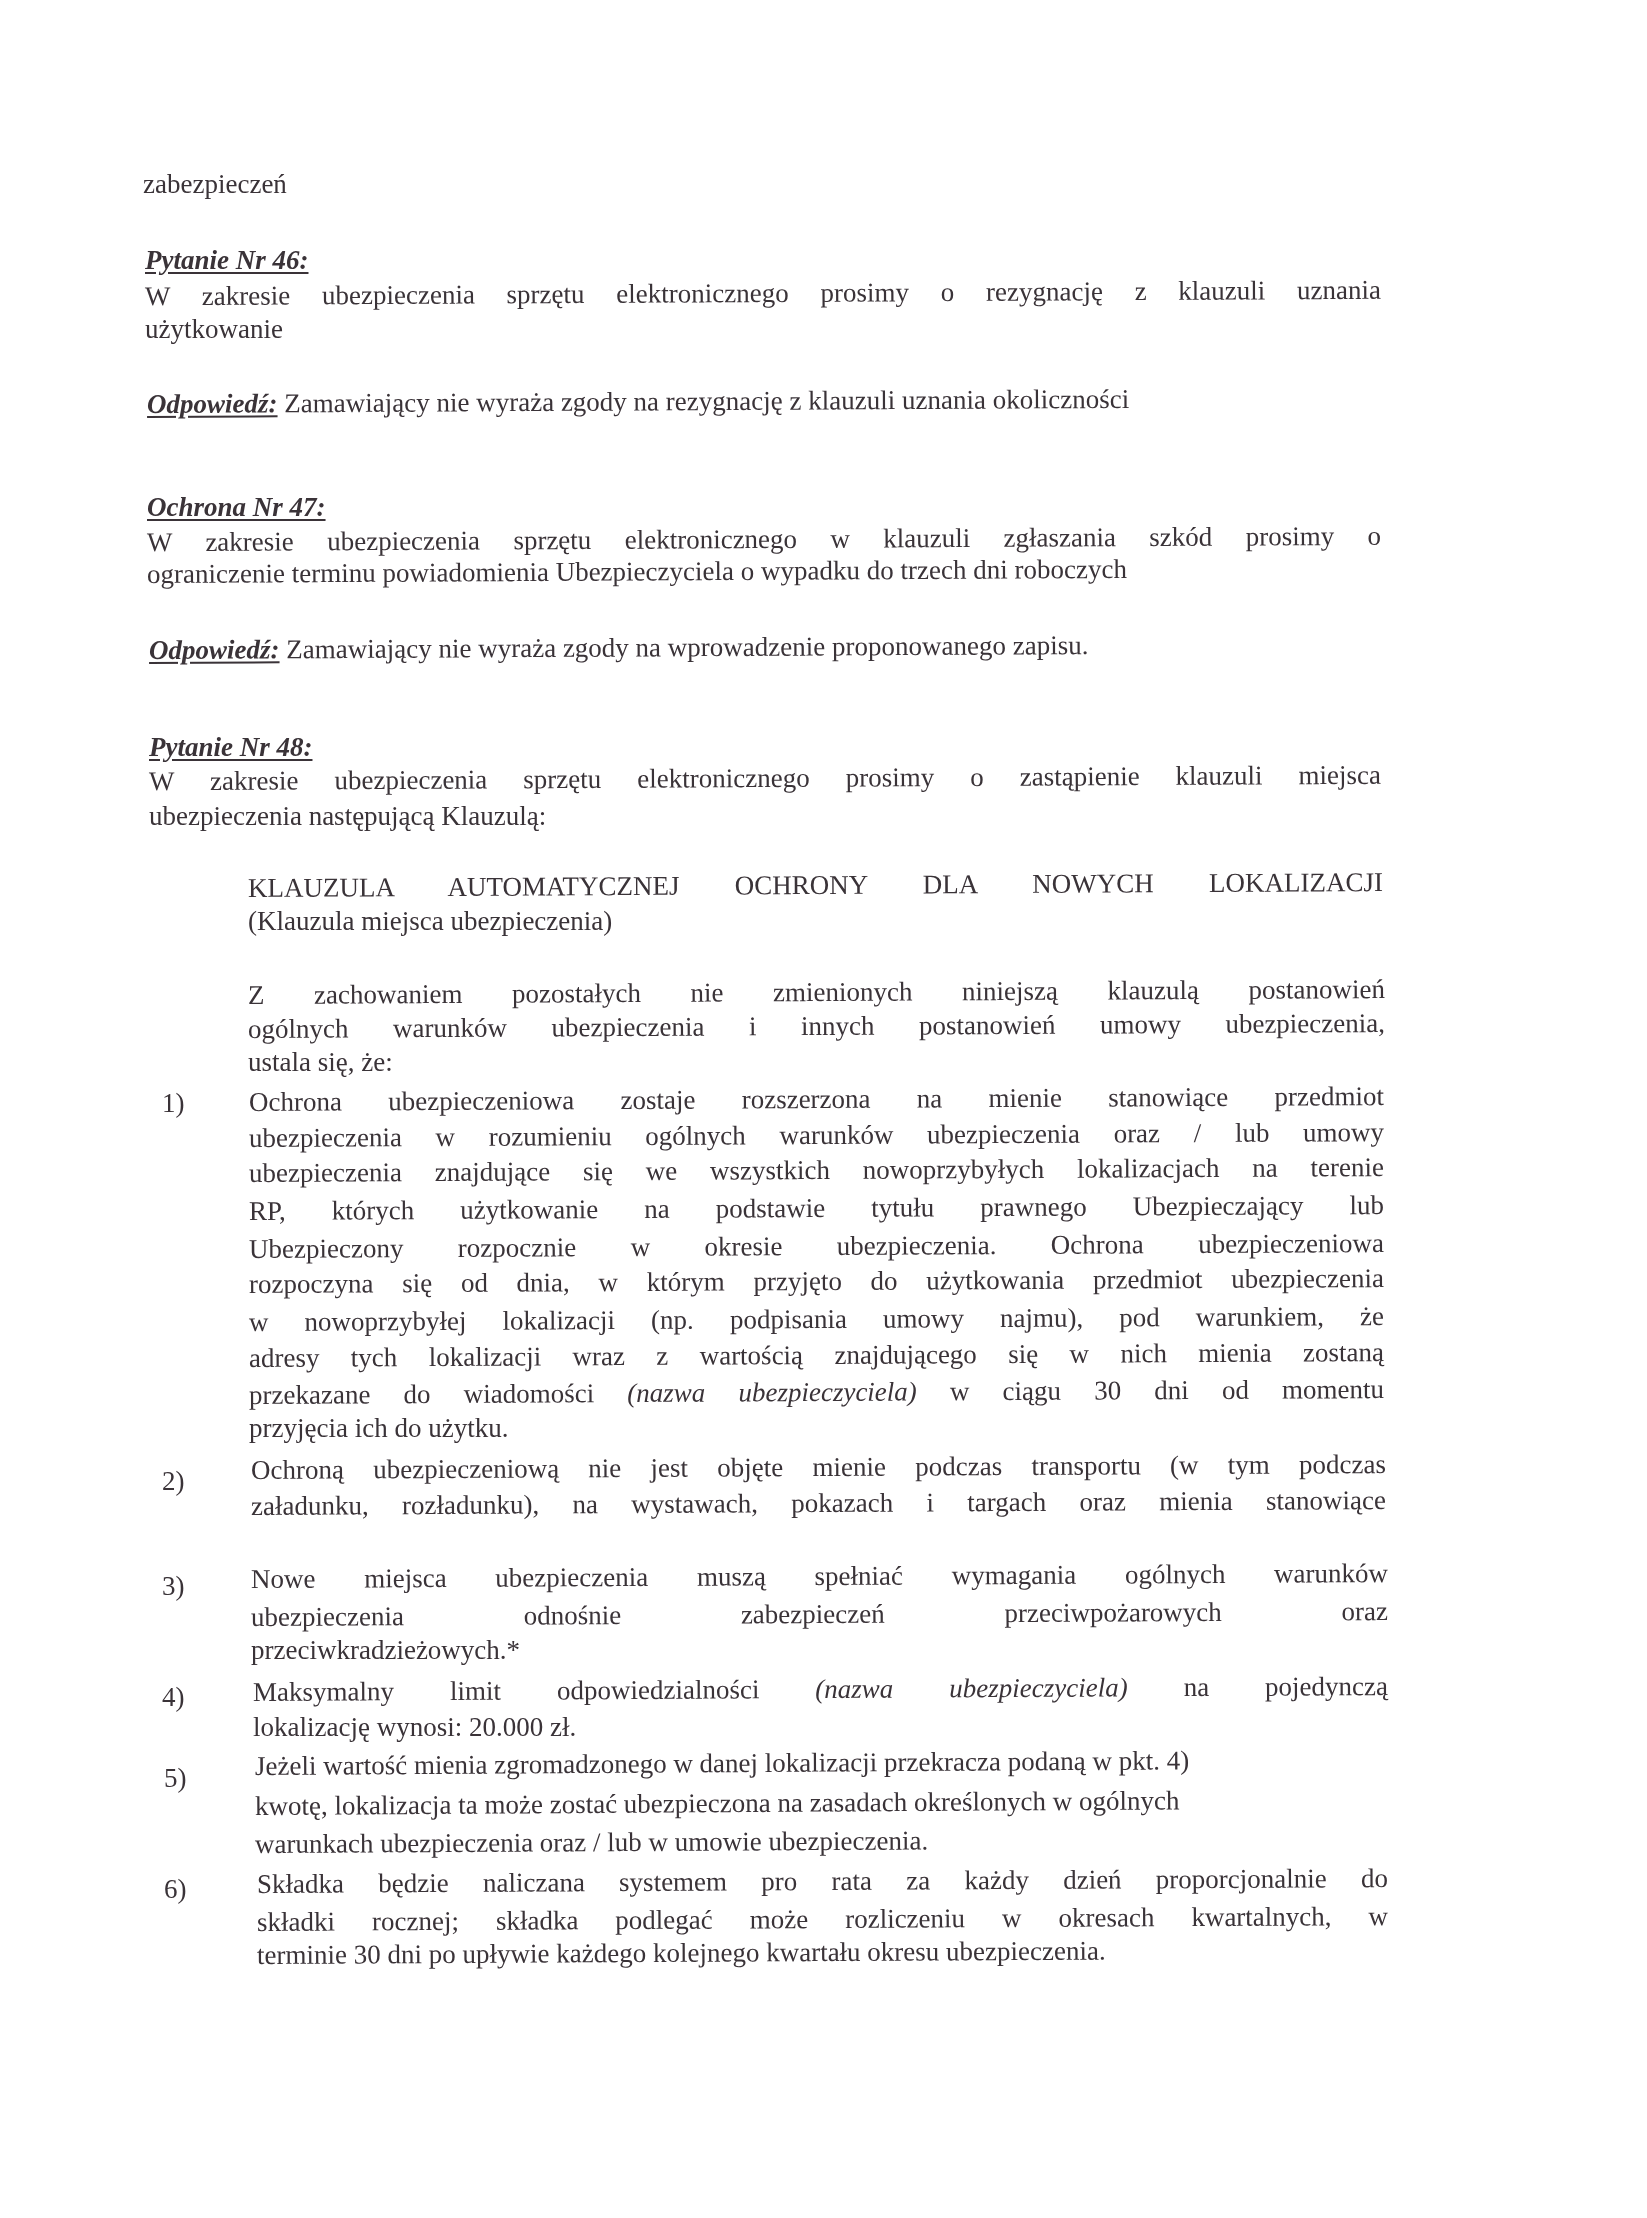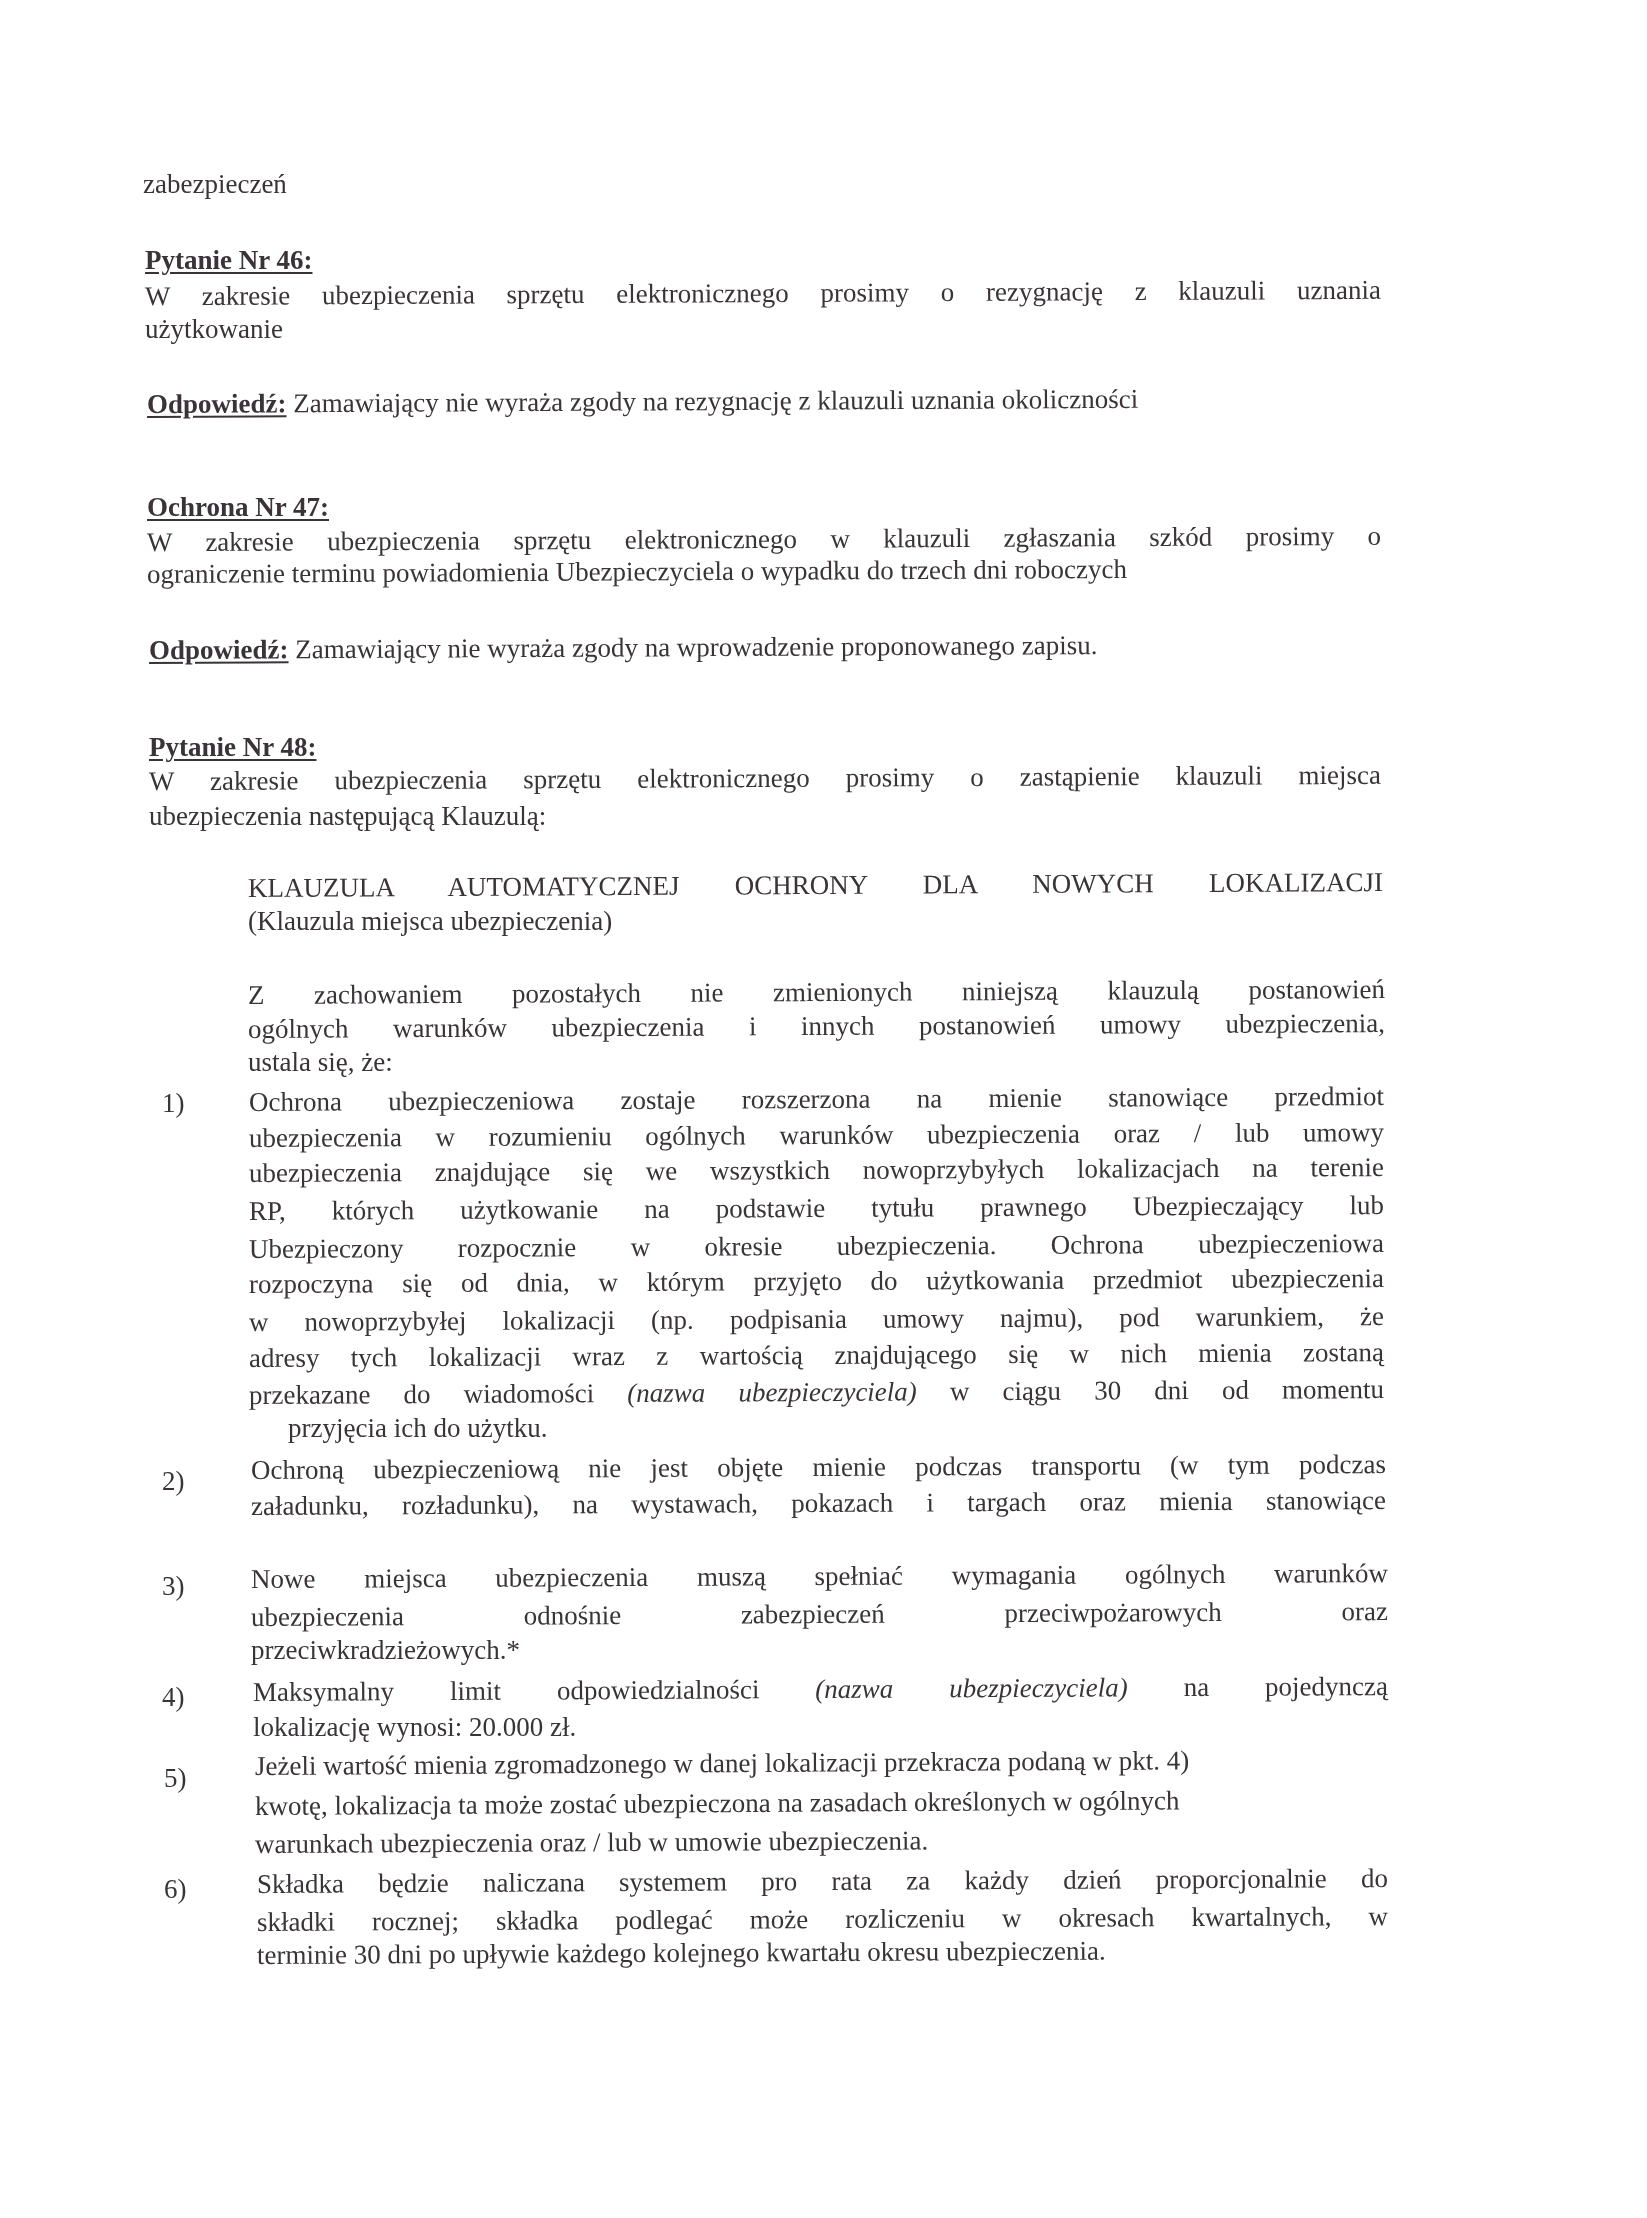--- a/index.html
+++ b/index.html
@@ -4,21 +4,21 @@
   <style>
     html, body { margin: 0; padding: 0; background: #ffffff; }
     body {
       width: 1647px; height: 2219px; position: relative; overflow: hidden;
       font-family: "Liberation Serif", "DejaVu Serif", serif;
       color: #3a3338;
     }
     .page { position: absolute; left: 0; top: 8px; width: 1491px; height: 2219px; }
     .line { position: absolute; font-size: 27px; line-height: 32px; white-space: nowrap; }
     .just { text-align: justify; text-align-last: justify; white-space: normal; }
-    .head { font-weight: bold; text-decoration: underline; text-underline-offset: 3px; }
+    .head { font-weight: bold; text-decoration: underline; text-underline-offset: 3px; font-style: italic; }
     .ital { font-style: italic; }
     .num { position: absolute; font-size: 27px; line-height: 32px; }
     .footer { position: absolute; left: 0; width: 1647px; top: 2053px; text-align: center; font-size: 36px; }
   </style>
 </head>
 <body>
 
 <div class="page">
 
   <div class="line" style="left:143px; top:160px;">zabezpieczeń</div>
@@ -51,21 +51,21 @@
   <div class="num" style="left:162px; top:1079px;">1)</div>
   <div class="line just" style="left:249px; top:1075px; width:1135px; transform:rotate(-0.3deg);">Ochrona ubezpieczeniowa zostaje rozszerzona na mienie stanowiące przedmiot</div>
   <div class="line just" style="left:249px; top:1111px; width:1135px; transform:rotate(-0.3deg);">ubezpieczenia w rozumieniu ogólnych warunków ubezpieczenia oraz / lub umowy</div>
   <div class="line just" style="left:249px; top:1146px; width:1135px; transform:rotate(-0.3deg);">ubezpieczenia znajdujące się we wszystkich nowoprzybyłych lokalizacjach na terenie</div>
   <div class="line just" style="left:249px; top:1184px; width:1135px; transform:rotate(-0.3deg);">RP, których użytkowanie na podstawie tytułu prawnego Ubezpieczający lub</div>
   <div class="line just" style="left:249px; top:1222px; width:1135px; transform:rotate(-0.3deg);">Ubezpieczony rozpocznie w okresie ubezpieczenia. Ochrona ubezpieczeniowa</div>
   <div class="line just" style="left:249px; top:1257px; width:1135px; transform:rotate(-0.3deg);">rozpoczyna się od dnia, w którym przyjęto do użytkowania przedmiot ubezpieczenia</div>
   <div class="line just" style="left:249px; top:1295px; width:1135px; transform:rotate(-0.3deg);">w nowoprzybyłej lokalizacji (np. podpisania umowy najmu), pod warunkiem, że</div>
   <div class="line just" style="left:249px; top:1331px; width:1135px; transform:rotate(-0.3deg);">adresy tych lokalizacji wraz z wartością znajdującego się w nich mienia zostaną</div>
   <div class="line just" style="left:249px; top:1368px; width:1135px; transform:rotate(-0.3deg);"><span>przekazane do wiadomości </span><span class="ital">(nazwa ubezpieczyciela)</span><span> w ciągu 30 dni od momentu</span></div>
-  <div class="line" style="left:249px; top:1404px;margin-left:39px;">przyjęcia ich do użytku.</div>
+  <div class="line" style="left:249px; top:1404px;">przyjęcia ich do użytku.</div>
 
   <div class="num" style="left:162px; top:1457px;">2)</div>
   <div class="line just" style="left:251px; top:1443px; width:1135px; transform:rotate(-0.3deg);">Ochroną ubezpieczeniową nie jest objęte mienie podczas transportu (w tym podczas</div>
   <div class="line just" style="left:251px; top:1479px; width:1135px; transform:rotate(-0.3deg);">załadunku, rozładunku), na wystawach, pokazach i targach oraz mienia stanowiące</div>
 
   <div class="num" style="left:162px; top:1562px;">3)</div>
   <div class="line just" style="left:251px; top:1552px; width:1137px; transform:rotate(-0.3deg);">Nowe miejsca ubezpieczenia muszą spełniać wymagania ogólnych warunków</div>
   <div class="line just" style="left:251px; top:1590px; width:1137px; transform:rotate(-0.3deg);">ubezpieczenia odnośnie zabezpieczeń przeciwpożarowych oraz</div>
   <div class="line" style="left:251px; top:1626px;">przeciwkradzieżowych.*</div>
 

